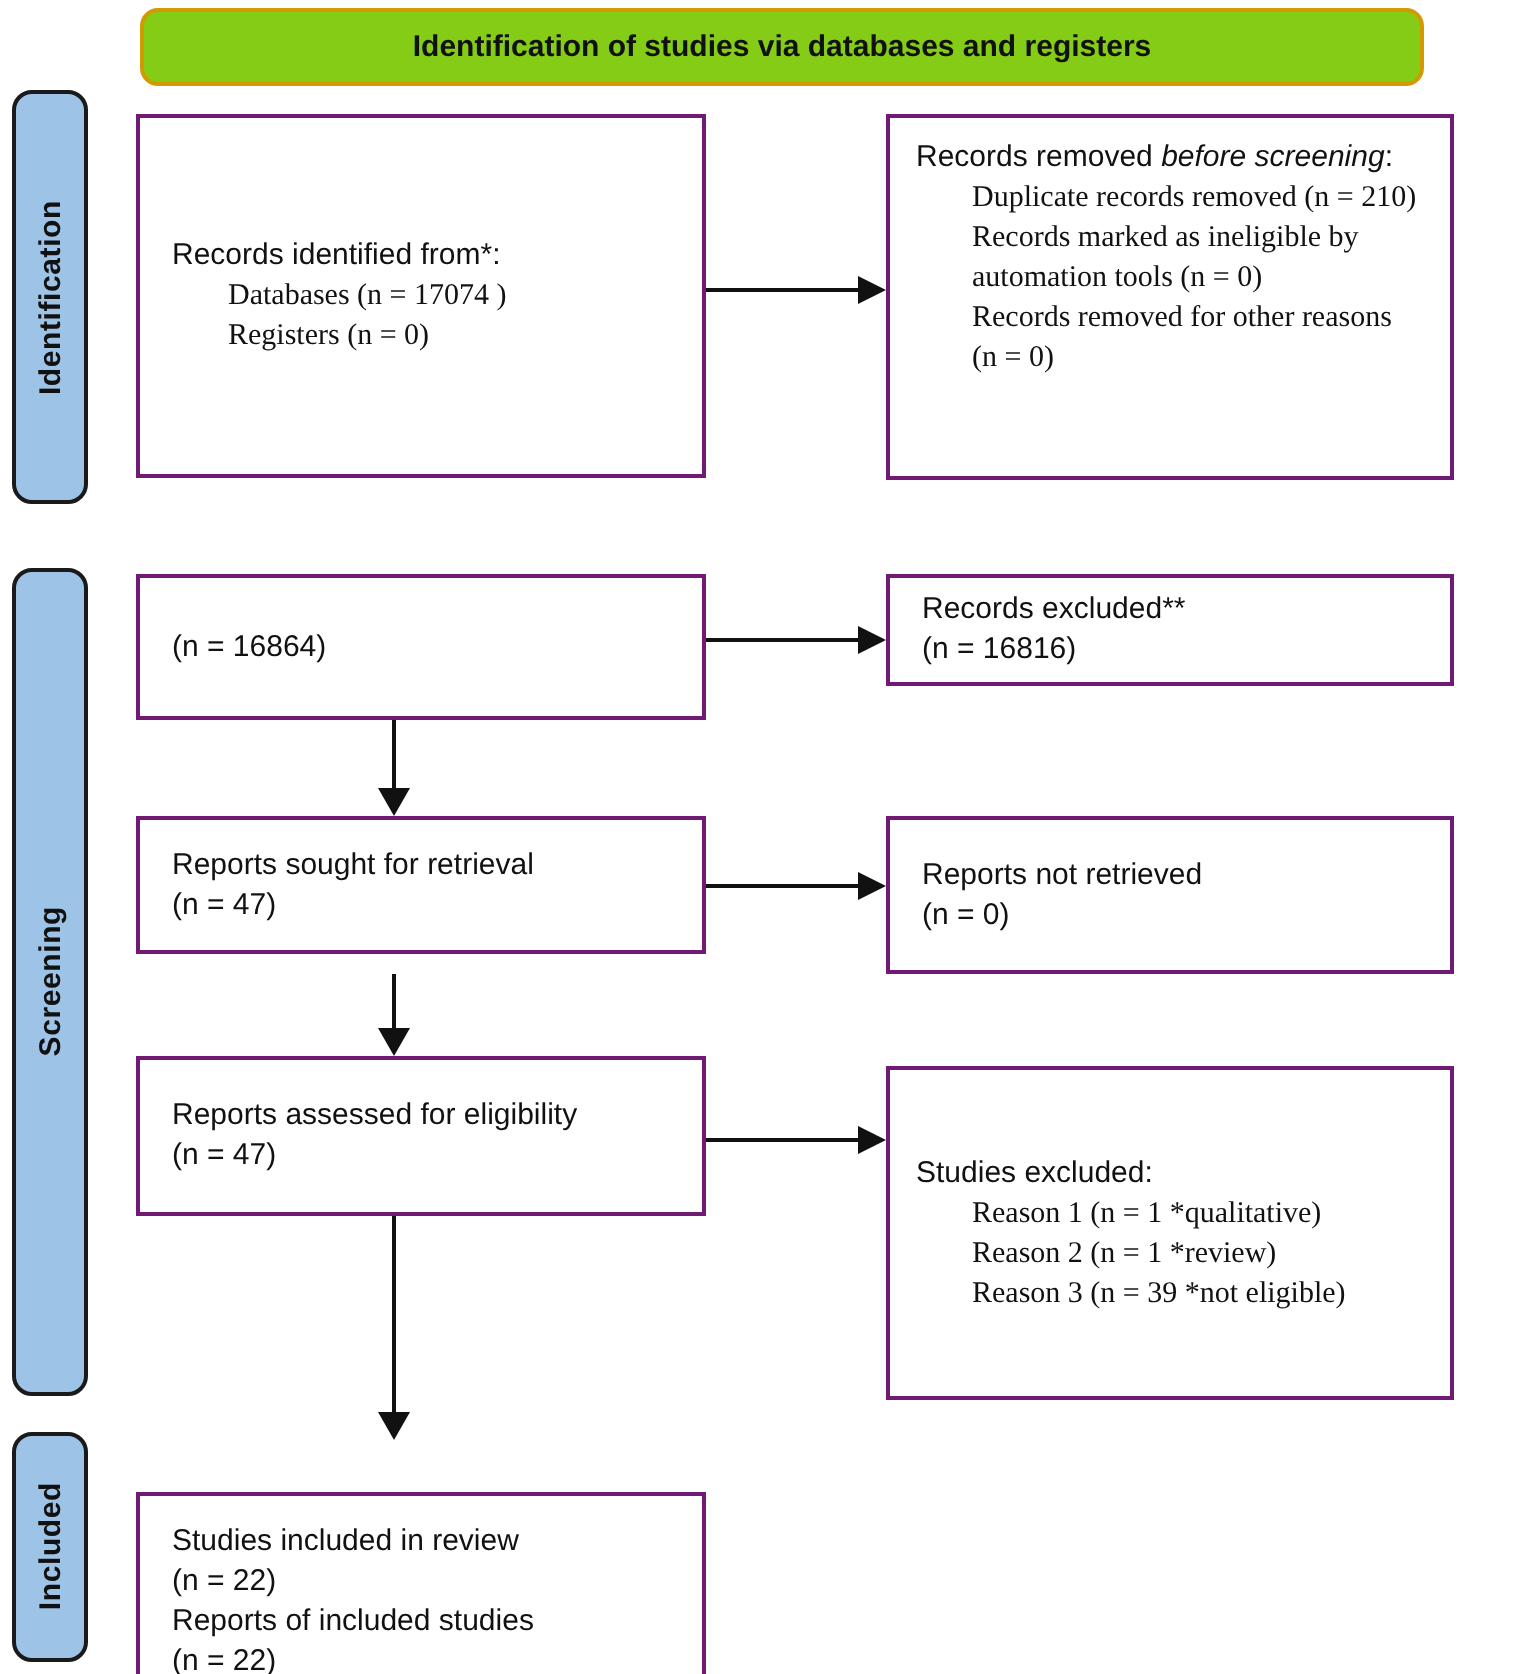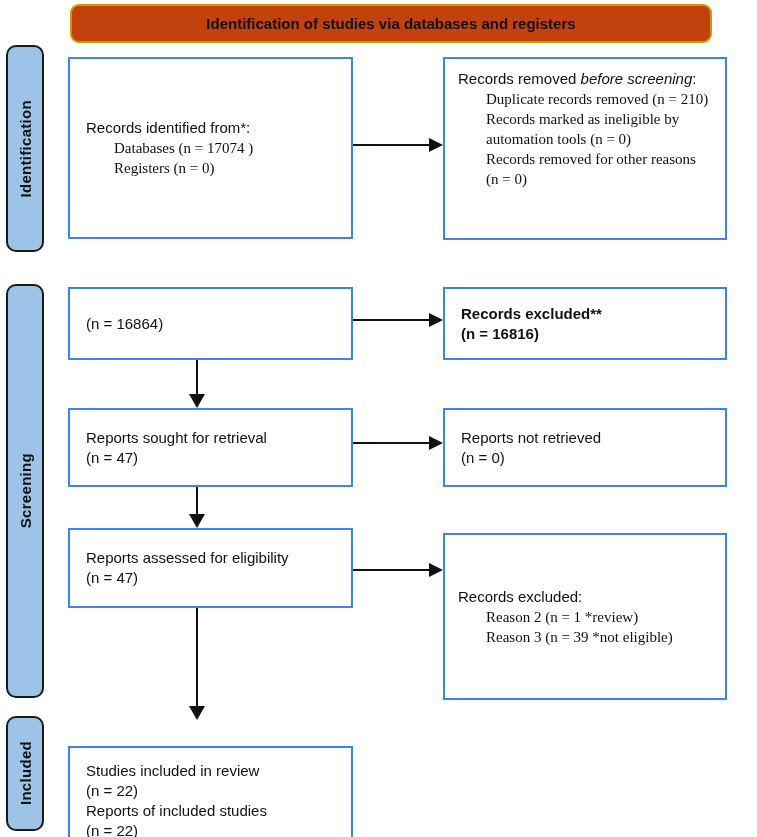--- a/index.html
+++ b/index.html
@@ -13,21 +13,21 @@
     height: 837px;
     background: #ffffff;
     overflow: hidden;
   }
 
   
   #banner {
     position: absolute;
     left: 70px; top: 4px;
     width: 638px; height: 35px;
-    background: #c2410c;
+    background: #84cc16;
     border: 2px solid #d29a00;
     border-radius: 9px;
     display: flex; align-items: center; justify-content: center;
     font-size: 15px; font-weight: bold; color: #111111;
   }
 
   
   .stage-label {
     position: absolute;
     left: 6px;
@@ -46,35 +46,35 @@
     white-space: nowrap;
   }
   #stage-identification { top: 45px;  height: 207px; }
   #stage-screening      { top: 284px; height: 414px; }
   #stage-included       { top: 716px; height: 115px; }
 
   
   .box {
     position: absolute;
     background: #ffffff;
-    border: 2px solid #3b82f6;
+    border: 2px solid #701a75;
     box-sizing: border-box;
     font-size: 15px; line-height: 20px; color: #111111;
     display: flex; flex-direction: column; justify-content: center;
     padding: 6px 10px 6px 16px;
   }
   .box .indent { padding-left: 28px; font-family: Liberation Serif, serif; }
   .col-left  { left: 68px;  width: 285px; }
   .col-right { left: 443px; width: 284px; }
 
   #box-records-identified   { top: 57px;  height: 182px; }
   #box-records-removed      { top: 57px;  height: 183px; justify-content: flex-start; padding-top: 10px; padding-left: 13px; padding-right: 14px; }
   #box-records-screened     { top: 287px; height: 73px; }
-  #box-records-excluded     { top: 287px; height: 73px; font-weight: bold; }
-  #box-reports-sought       { top: 408px; height: 79px; }
+  #box-records-excluded     { top: 287px; height: 56px; }
+  #box-reports-sought       { top: 408px; height: 69px; }
   #box-reports-not-retrieved{ top: 408px; height: 79px; }
   #box-reports-assessed     { top: 528px; height: 80px; }
   #box-reports-excluded     { top: 533px; height: 167px; padding-left: 13px; }
   #box-studies-included     { top: 720px; height: 110px; margin-top: 26px; }
 
   .italic { font-style: italic; }
 
   
   .arrow { position: absolute; }
   .h-line { position: absolute; height: 2px; background: #111111; top: 0; left: 0; }
@@ -160,21 +160,22 @@
   <div class="box col-right" id="box-reports-not-retrieved">
     <div>Reports not retrieved</div>
     <div>(n = 0)</div>
   </div>
 
   <div class="box col-left" id="box-reports-assessed">
     <div>Reports assessed for eligibility</div>
     <div>(n = 47)</div>
   </div>
   <div class="box col-right" id="box-reports-excluded">
-    <div>Records excluded:</div>
+    <div>Studies excluded:</div>
+    <div class="indent">Reason 1 (n = 1 *qualitative)</div>
     <div class="indent">Reason 2 (n = 1 *review)</div>
     <div class="indent">Reason 3 (n = 39 *not eligible)</div>
   </div>
 
   <div class="box col-left" id="box-studies-included">
     <div>Studies included in review</div>
     <div>(n = 22)</div>
     <div>Reports of included studies</div>
     <div>(n = 22)</div>
   </div>

